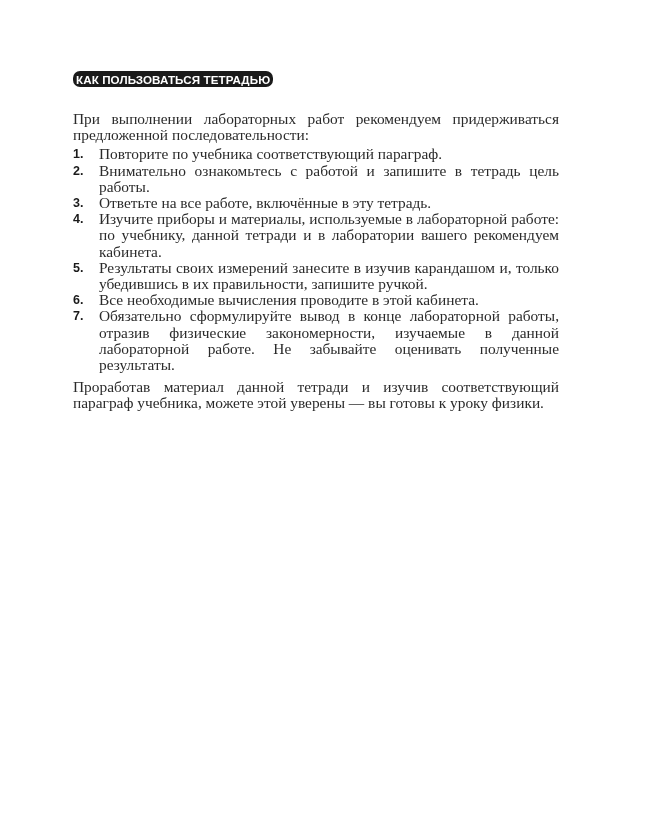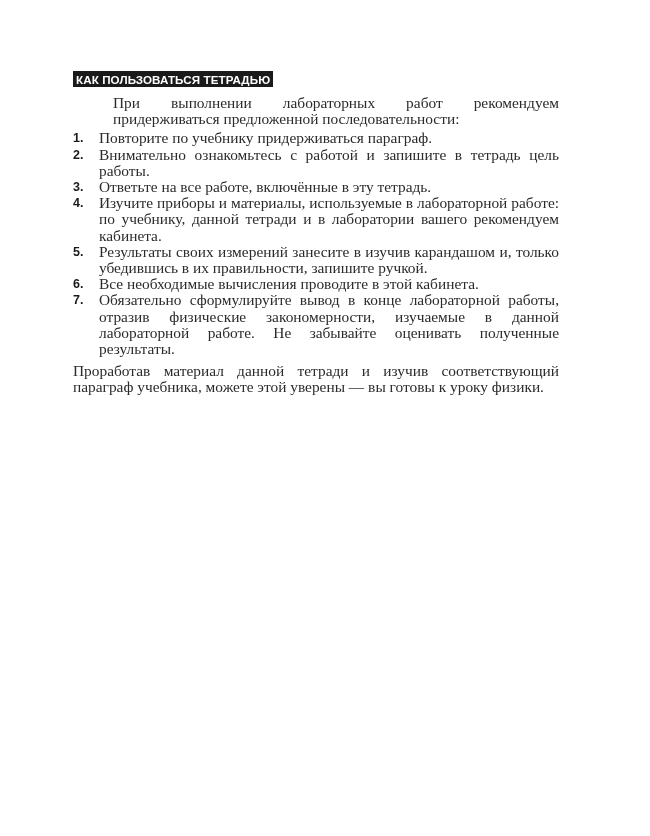--- a/index.html
+++ b/index.html
@@ -6,44 +6,44 @@
   body { width: 650px; height: 836px; position: relative; overflow: hidden; }
   .page {
     position: absolute; left: 73px; top: 71px; width: 486px;
     font-family: "Liberation Serif", "DejaVu Serif", serif;
     color: #2b2b2b; font-size: 15.4px; line-height: 16.2px;
   }
   .heading {
     display: inline-block; background: #1a1a1a; color: #ffffff;
     font-family: "Liberation Sans", "DejaVu Sans", sans-serif;
     font-weight: bold; font-size: 11.6px; line-height: 15px;
-    padding: 1px 3px 0 3px; letter-spacing: 0.1px; margin-bottom: 8px;
+    padding: 1px 3px 0 3px; letter-spacing: 0.1px; margin-bottom: 24px; border-radius: 7px;
   }
   .para { text-align: justify; margin: 0; }
-  .intro { margin-bottom: 3px; margin-left: 40px; }
+  .intro { margin-bottom: 3px; }
   ol.steps { list-style: none; margin: 0; padding: 0; }
   ol.steps li { display: flex; align-items: flex-start; }
   .num {
     width: 26px; flex: 0 0 26px;
     font-family: "Liberation Sans", "DejaVu Sans", sans-serif;
     font-weight: bold; font-size: 12.5px; color: #1a1a1a;
   }
   .step-text { flex: 1; text-align: justify; }
   .outro { margin-top: 6px; }
 </style>
 </head>
 <body>
 
 <div class="page">
   <div class="heading">КАК ПОЛЬЗОВАТЬСЯ ТЕТРАДЬЮ</div>
   <p class="para intro" lang="ru" style="hyphens:auto;">При выполнении лабораторных работ рекомендуем придерживаться предложенной последовательности:</p>
   <ol class="steps" lang="ru" style="hyphens:auto;">
     <li>
       <span class="num">1.</span>
-      <span class="step-text">Повторите по учебнику придерживаться параграф.</span>
+      <span class="step-text">Повторите по учебника соответствующий параграф.</span>
     </li>
     <li>
       <span class="num">2.</span>
       <span class="step-text">Внимательно ознакомьтесь с работой и запишите в тетрадь цель работы.</span>
     </li>
     <li>
       <span class="num">3.</span>
       <span class="step-text">Ответьте на все работе, включённые в эту тетрадь.</span>
     </li>
     <li>

